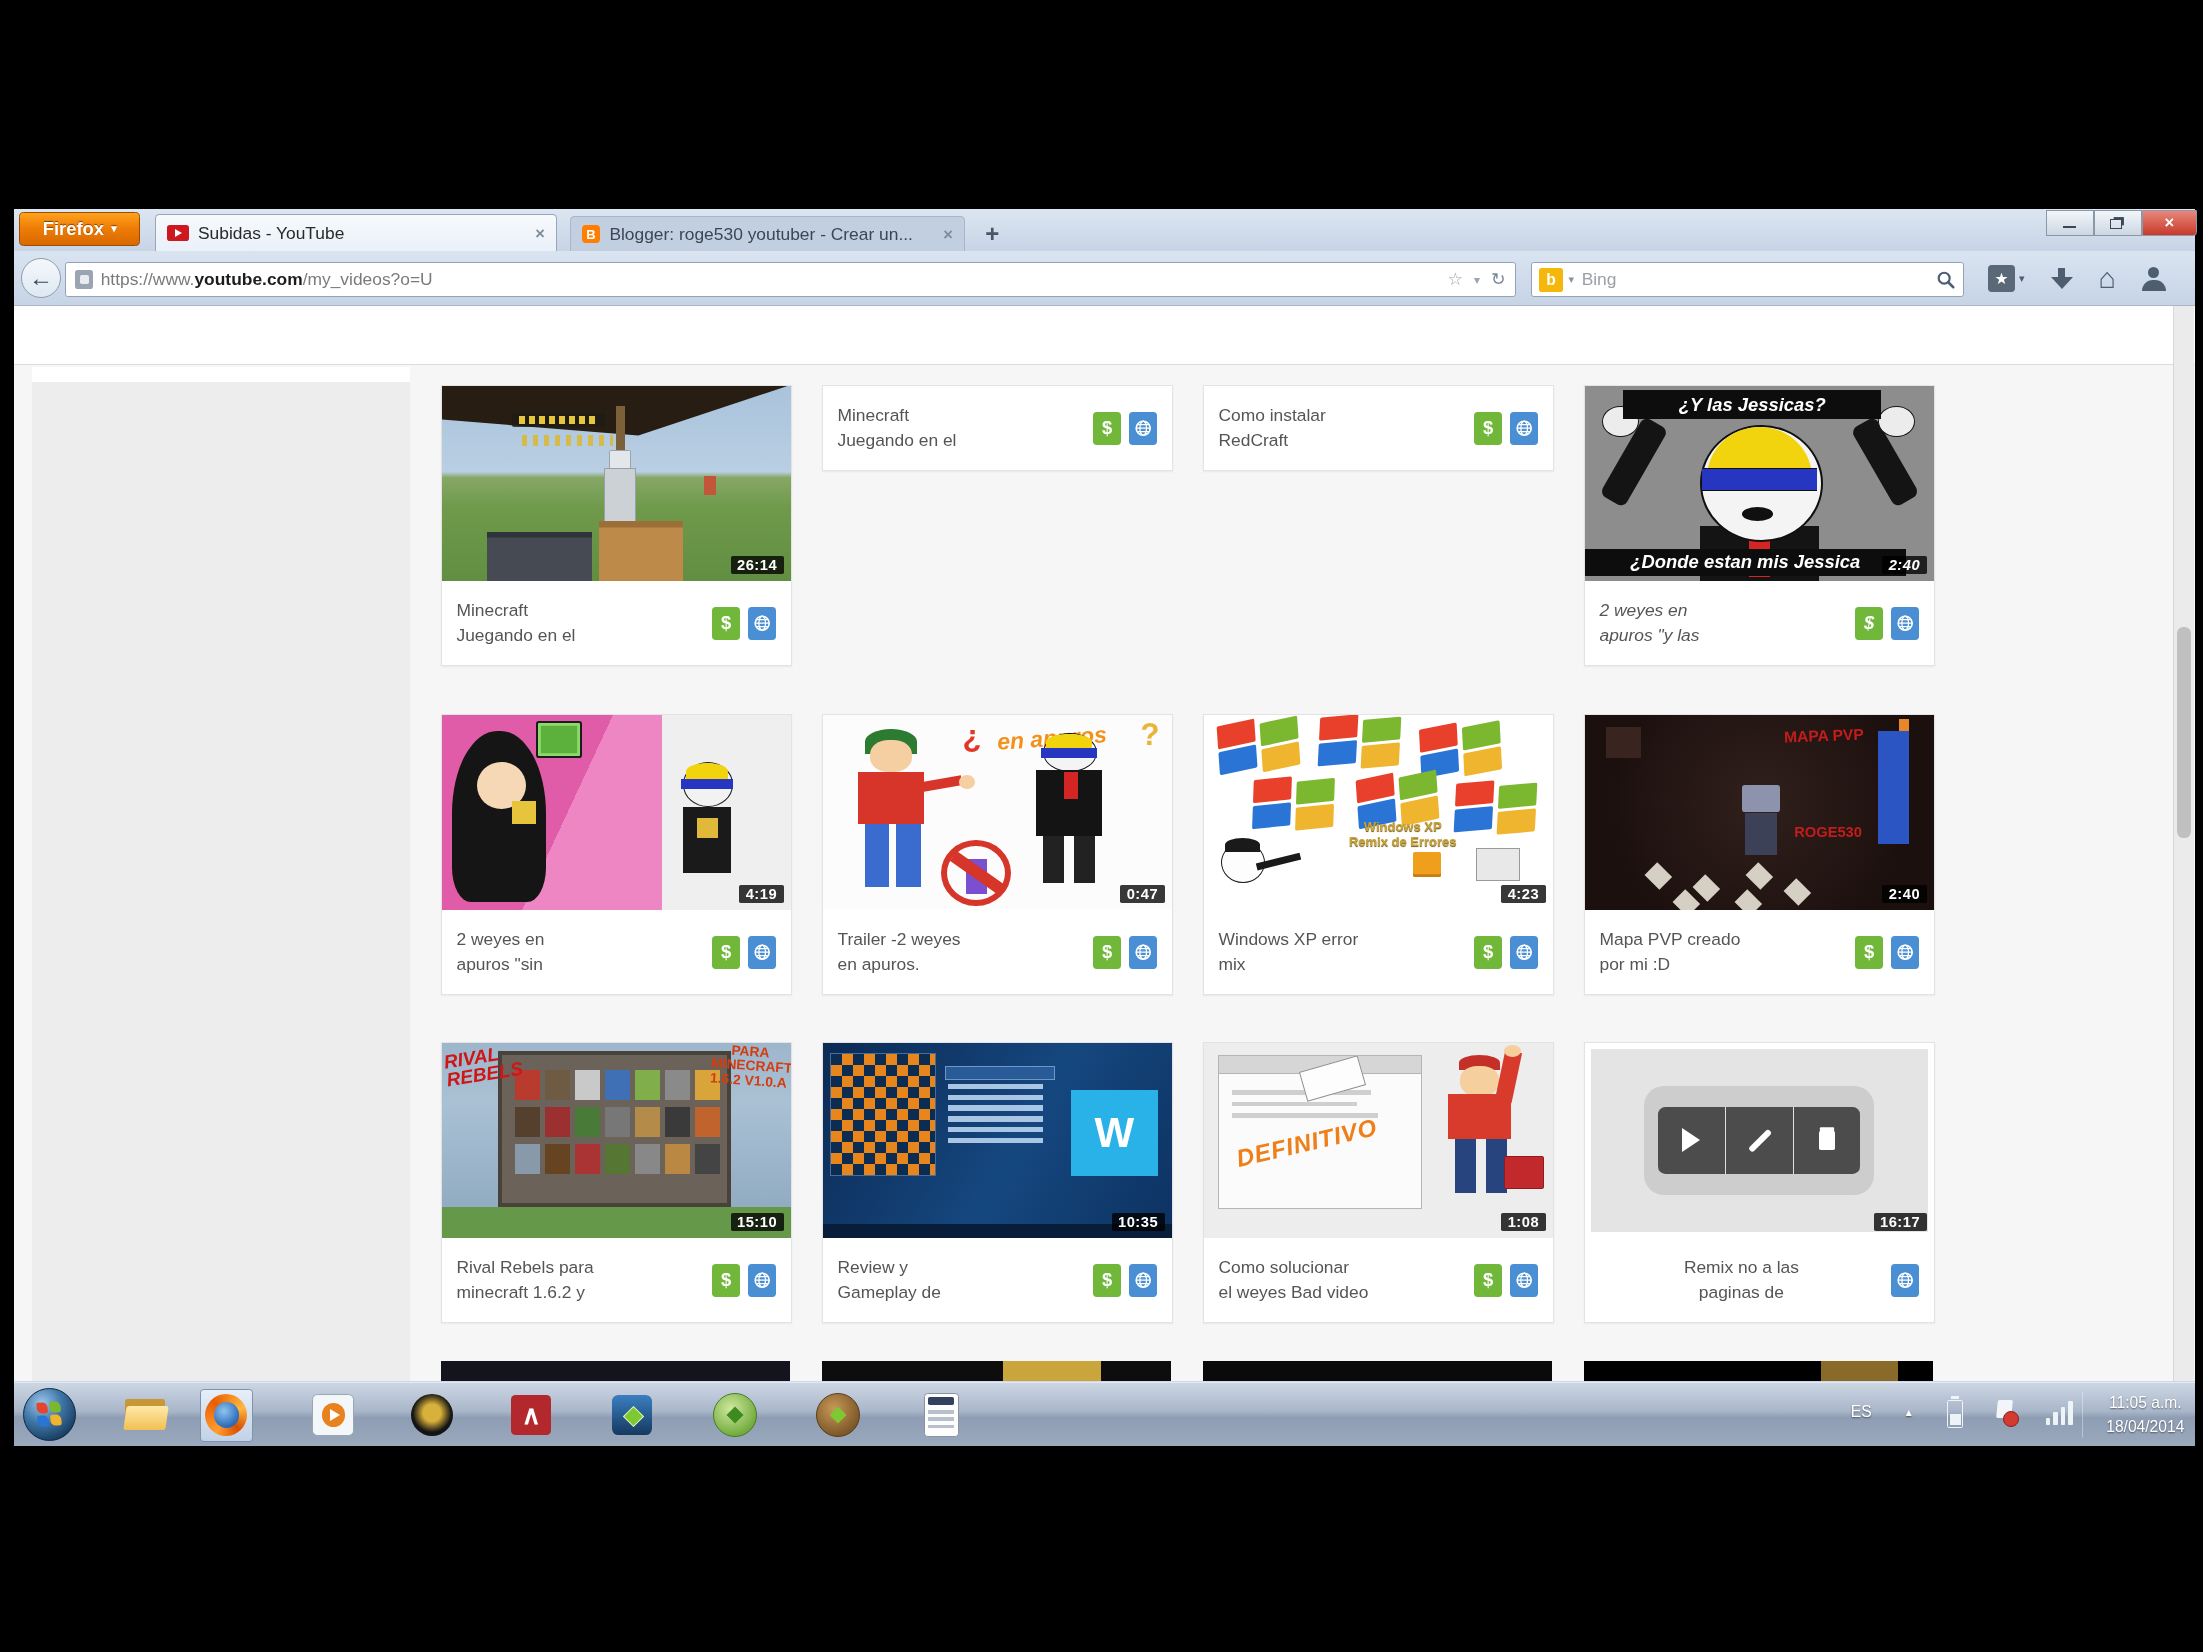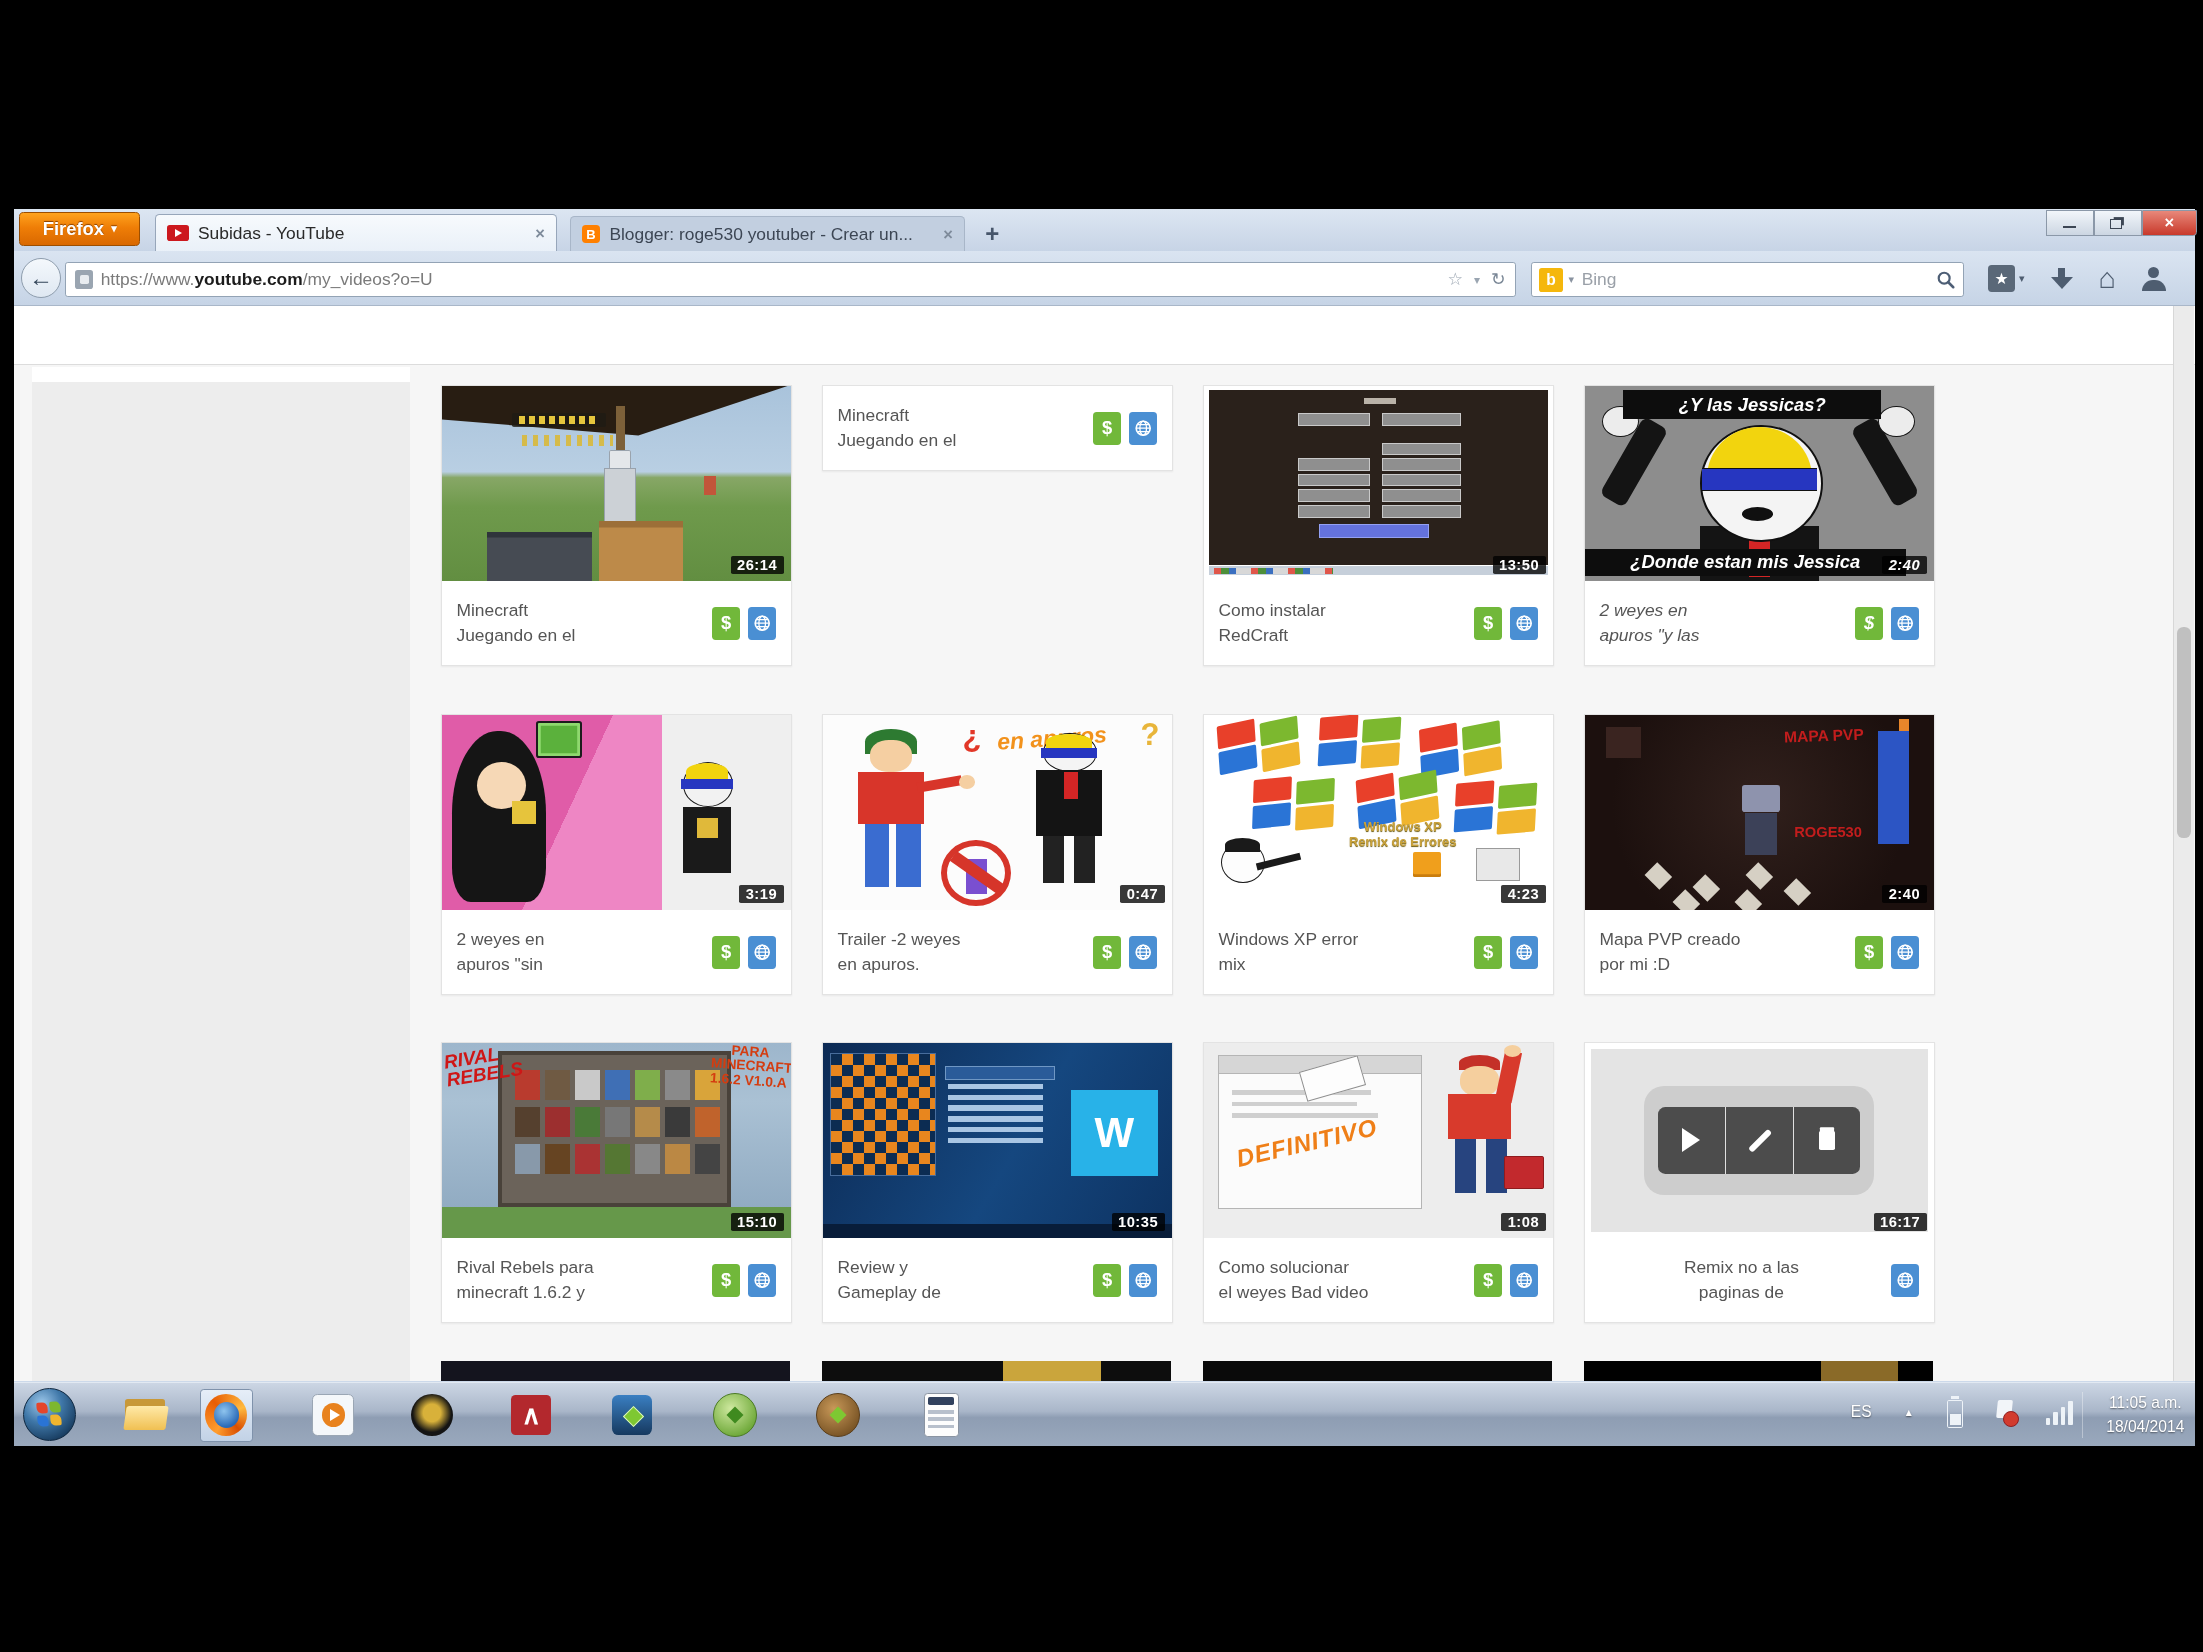--- a/index.html
+++ b/index.html
@@ -198,40 +198,20 @@
                   <svg width="18.4" height="18.4" viewBox="0 0 20 20">
                     <circle cx="10" cy="10" r="7.6" fill="none" stroke="#fff" stroke-width="1.8"></circle>
                     <ellipse cx="10" cy="10" rx="3.6" ry="7.6" fill="none" stroke="#fff" stroke-width="1.4"></ellipse>
                     <path d="M2.4 10h15.2M3.8 6.2h12.4M3.8 13.8h12.4" stroke="#fff" stroke-width="1.4" fill="none"></path>
                   </svg>
                 </span>
               </div>
             </div>
           </div>
           <div class="card" style="left: 1189px; top: 79px;">
-            <div class="thumb">
-              <div style="position:absolute;inset:0;background:#fff"></div>
-              <div style="position:absolute;left:1.5%;top:2%;width:97%;height:90%;background:#2a211b"></div>
-              <div style="position:absolute;left:46%;top:6%;width:9%;height:3%;background:#b9b2a8"></div>
-              <div style="position:absolute;left:27%;top:14%;width:20%;height:5.5%;background:#8f8f8f;border:0.9px solid #c9c9c9"></div>
-              <div style="position:absolute;left:51%;top:14%;width:22%;height:5.5%;background:#8f8f8f;border:0.9px solid #c9c9c9"></div>
-              <div style="position:absolute;left:51%;top:29%;width:22%;height:5.5%;background:#8f8f8f;border:0.9px solid #c9c9c9"></div>
-              <div style="position:absolute;left:27%;top:37%;width:20%;height:5.5%;background:#8f8f8f;border:0.9px solid #c9c9c9"></div>
-              <div style="position:absolute;left:51%;top:37%;width:22%;height:5.5%;background:#8f8f8f;border:0.9px solid #c9c9c9"></div>
-              <div style="position:absolute;left:27%;top:45%;width:20%;height:5.5%;background:#8f8f8f;border:0.9px solid #c9c9c9"></div>
-              <div style="position:absolute;left:51%;top:45%;width:22%;height:5.5%;background:#8f8f8f;border:0.9px solid #c9c9c9"></div>
-              <div style="position:absolute;left:27%;top:53%;width:20%;height:5.5%;background:#8f8f8f;border:0.9px solid #c9c9c9"></div>
-              <div style="position:absolute;left:51%;top:53%;width:22%;height:5.5%;background:#8f8f8f;border:0.9px solid #c9c9c9"></div>
-              <div style="position:absolute;left:27%;top:61%;width:20%;height:5.5%;background:#8f8f8f;border:0.9px solid #c9c9c9"></div>
-              <div style="position:absolute;left:51%;top:61%;width:22%;height:5.5%;background:#8f8f8f;border:0.9px solid #c9c9c9"></div>
-              <div style="position:absolute;left:33%;top:71%;width:31%;height:6%;background:#6472dd;border:0.9px solid #93a0f2"></div>
-              <div style="position:absolute;left:1.5%;bottom:3%;width:97%;height:4.5%;background:#c6cfda"></div>
-              <div style="position:absolute;left:3%;bottom:3.5%;width:34%;height:3%;background:repeating-linear-gradient(90deg,#e0564a 0 7.3px,#4d8f3a 7.3px 14.7px,#3a6fc0 14.7px 22px,#d8d8d8 22px 37px)"></div>
-              <span class="dur">13:50</span>
-            </div>
             <div class="meta">
               <div class="vtitle">
                 <div>Como instalar</div>
                 <div>RedCraft</div>
               </div>
               <div class="vbadges">
                 <span class="badge green">$</span>
                 <span class="badge blue">
                   <svg width="18.4" height="18.4" viewBox="0 0 20 20">
                     <circle cx="10" cy="10" r="7.6" fill="none" stroke="#fff" stroke-width="1.8"></circle>
@@ -282,21 +262,21 @@
               <div style="position:absolute;left:0;top:0;width:63%;height:100%;background:linear-gradient(115deg,#e05ca8 0 55%,#ee86c4 55% 100%)"></div>
               <div style="position:absolute;left:27%;top:3%;width:12%;height:17%;background:#5bb13c;border:2.8px solid #1c1c1c;border-radius:2.8px;box-shadow:inset 0 0 0 2.8px #8fd86e"></div>
               <div style="position:absolute;left:3%;top:8%;width:27%;height:88%;background:#151515;border-radius:48% 48% 20% 20%"></div>
               <div style="position:absolute;left:10%;top:24%;width:14%;height:24%;background:#f6d8b6;border-radius:50%"></div>
               <div style="position:absolute;left:20%;top:44%;width:7%;height:12%;background:#e6c43c"></div>
               <div style="position:absolute;left:69%;top:24%;width:14%;height:22%;background:#f2f2f2;border:1.8px solid #161616;border-radius:50%"></div>
               <div style="position:absolute;left:70%;top:24.5%;width:12%;height:9%;background:#f2d40e;border-radius:50% 50% 0 0"></div>
               <div style="position:absolute;left:68.5%;top:33%;width:15%;height:5%;background:#2636c0"></div>
               <div style="position:absolute;left:69%;top:47%;width:14%;height:34%;background:#1a1a1a"></div>
               <div style="position:absolute;left:73%;top:53%;width:6%;height:10%;background:#e0b93a"></div>
-              <span class="dur">3:19</span>
+              <span class="dur">4:19</span>
             </div>
             <div class="meta">
               <div class="vtitle">
                 <div>2 weyes en</div>
                 <div>apuros "sin</div>
               </div>
               <div class="vbadges">
                 <span class="badge green">$</span>
                 <span class="badge blue">
                   <svg width="18.4" height="18.4" viewBox="0 0 20 20">

